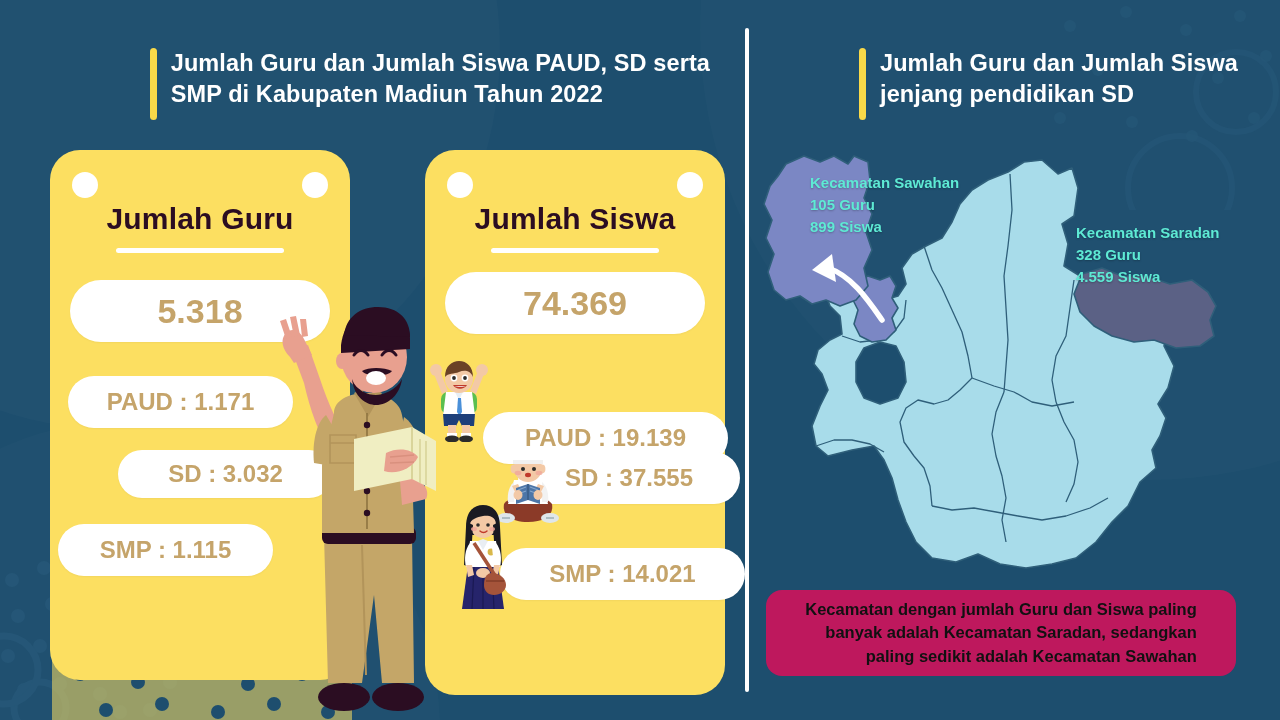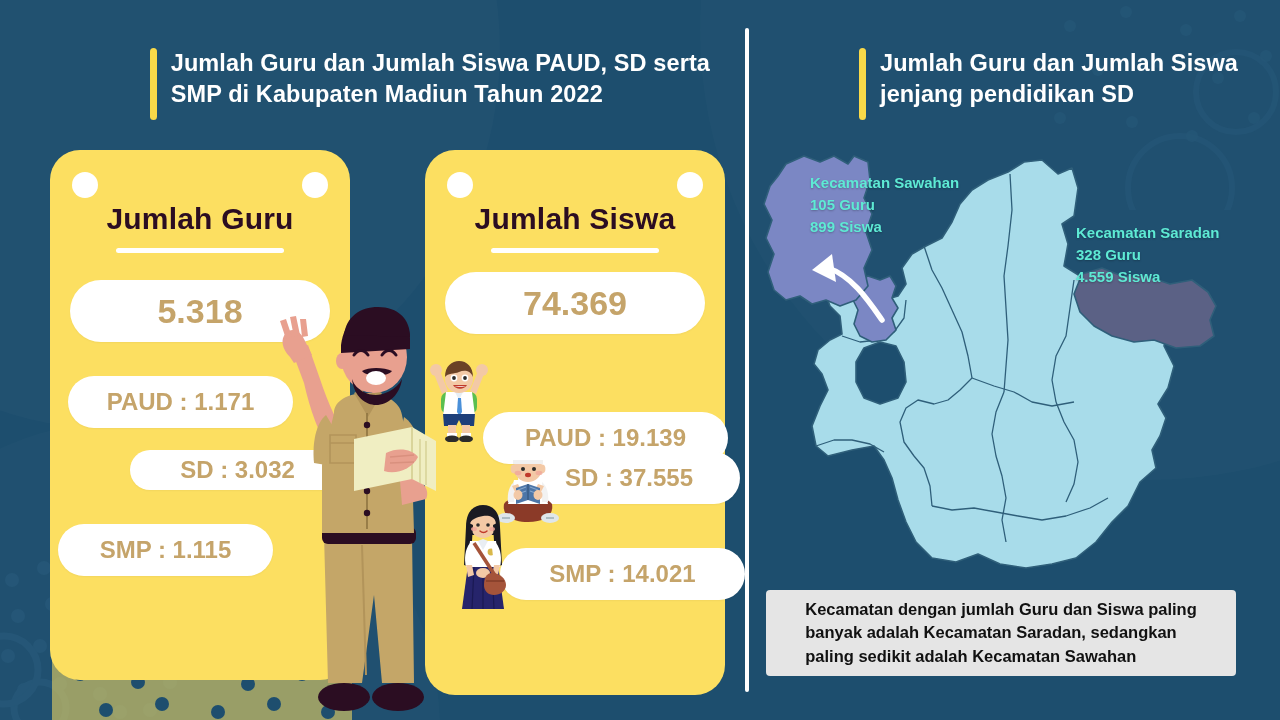--- a/index.html
+++ b/index.html
@@ -105,21 +105,21 @@
     color: #c5a46a;
     font-weight: bold;
     box-shadow: 0 1px 2px rgba(0,0,0,.04);
   }
   .pill.big { font-size: 34px; }
   .pill.sub { font-size: 24px; text-align: right; }
 
   
   #guru-total { left: 20px;  top: 122px; width: 260px; height: 62px; margin-top: 8px; }
   #guru-paud  { left: 18px;  top: 226px; width: 225px; height: 52px; }
-  #guru-sd    { left: 80px;  top: 300px; width: 215px; height: 40px; }
+  #guru-sd    { left: 68px;  top: 300px; width: 215px; height: 48px; }
   #guru-smp   { left: 8px;   top: 374px; width: 215px; height: 52px; }
 
   
   #siswa-total { left: 20px; top: 122px; width: 260px; height: 62px; }
   #siswa-paud  { left: 58px; top: 226px; width: 245px; height: 52px; margin-top: 36px; }
   #siswa-sd    { left: 93px; top: 302px; width: 222px; height: 52px; }
   #siswa-smp   { left: 75px; top: 398px; width: 245px; height: 52px; }
 
   
   .illus { position: absolute; pointer-events: none; }
@@ -141,26 +141,26 @@
     text-shadow: 0 1px 2px rgba(0,0,0,.25);
   }
   #label-sawahan { left: 810px; top: 172px; }
   #label-saradan { left: 1076px; top: 222px; }
 
   
   #caption {
     position: absolute;
     left: 766px; top: 590px;
     width: 470px; height: 86px;
-    background: #e5e5e5;
-    border-radius: 4px;
+    background: #be185d;
+    border-radius: 16px;
     display: flex;
     align-items: center;
     justify-content: center;
-    text-align: left;
+    text-align: right;
     padding: 0 18px;
   }
   #caption .txt {
     color: #111111;
     font-size: 16.5px;
     font-weight: bold;
     line-height: 1.42;
     white-space: pre-line;
   }
 </style>

